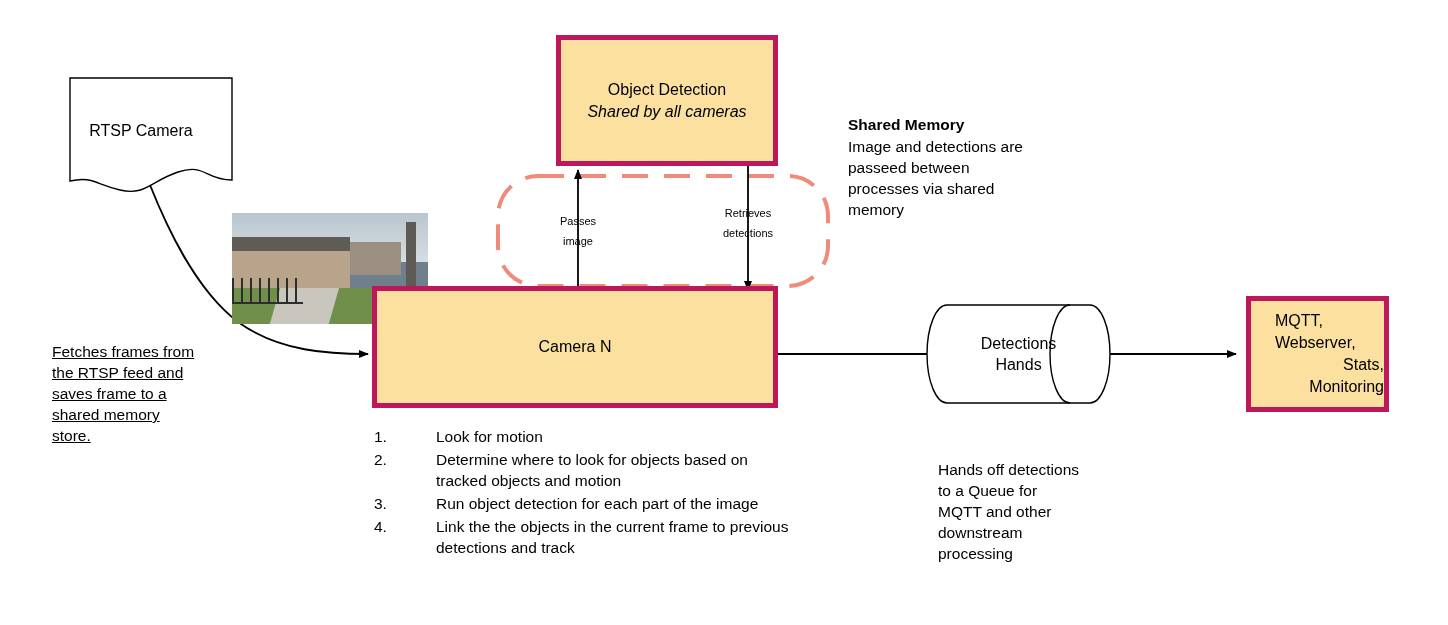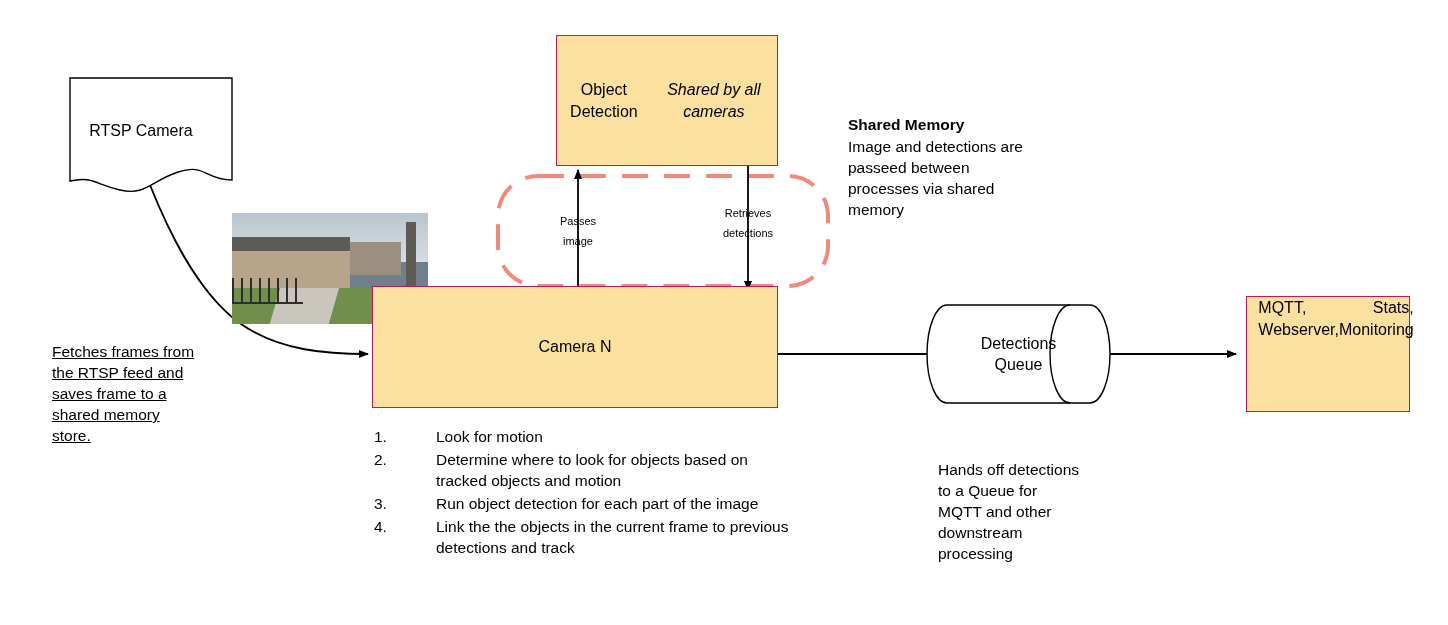--- a/index.html
+++ b/index.html
@@ -25,23 +25,23 @@
     width: 1448px;
     height: 625px;
     pointer-events: none;
   }
   .node {
     position: absolute;
     box-sizing: border-box;
   }
   .box {
     background: #fbe0a0;
-    border: 1px solid #be185d;
+    border: 5px solid #be185d;
     display: flex;
-    flex-direction: row;
+    flex-direction: column;
     align-items: center;
     justify-content: center;
     text-align: center;
   }
   .box .line1 { font-size: 16px; line-height: 22px; }
   .box .line2 { font-size: 16px; line-height: 22px; font-style: italic; }
 
   .doc-label {
     position: absolute;
     width: 100%;
@@ -176,24 +176,24 @@
     <div class="post"></div>
     <div class="stamp"></div>
   </div>
 
   <div class="node box" style="left:372px; top:286px; width:406px; height:122px;">
     <div class="line1">Camera N</div>
   </div>
 
   <div class="node" style="left:947px; top:305px; width:143px; height:98px; display:flex; flex-direction:column; align-items:center; justify-content:center;">
     <div style="font-size:16px; line-height:21px;">Detections</div>
-    <div style="font-size:16px; line-height:21px;">Queue</div>
-  </div>
-
-  <div class="node box" style="left:1246px; top:296px; width:164px; height:116px; align-items:flex-start; padding-left:16px;">
+    <div style="font-size:16px; line-height:21px;">Hands</div>
+  </div>
+
+  <div class="node box" style="left:1246px; top:296px; width:143px; height:116px; align-items:flex-start; padding-left:24px;">
     <div class="line1" style="text-align:left;">MQTT, Webserver,</div>
     <div class="line1" style="text-align:right;">Stats, Monitoring</div>
   </div>
 
   <div class="edge-label" style="left:520px; top:211px; width:116px;">Passes
 image</div>
   <div class="edge-label" style="left:686px; top:203px; width:124px;">Retrieves
 detections</div>
 
   <div class="plain-text" style="left:52px; top:341px; width:195px;text-decoration:underline;">Fetches frames from

